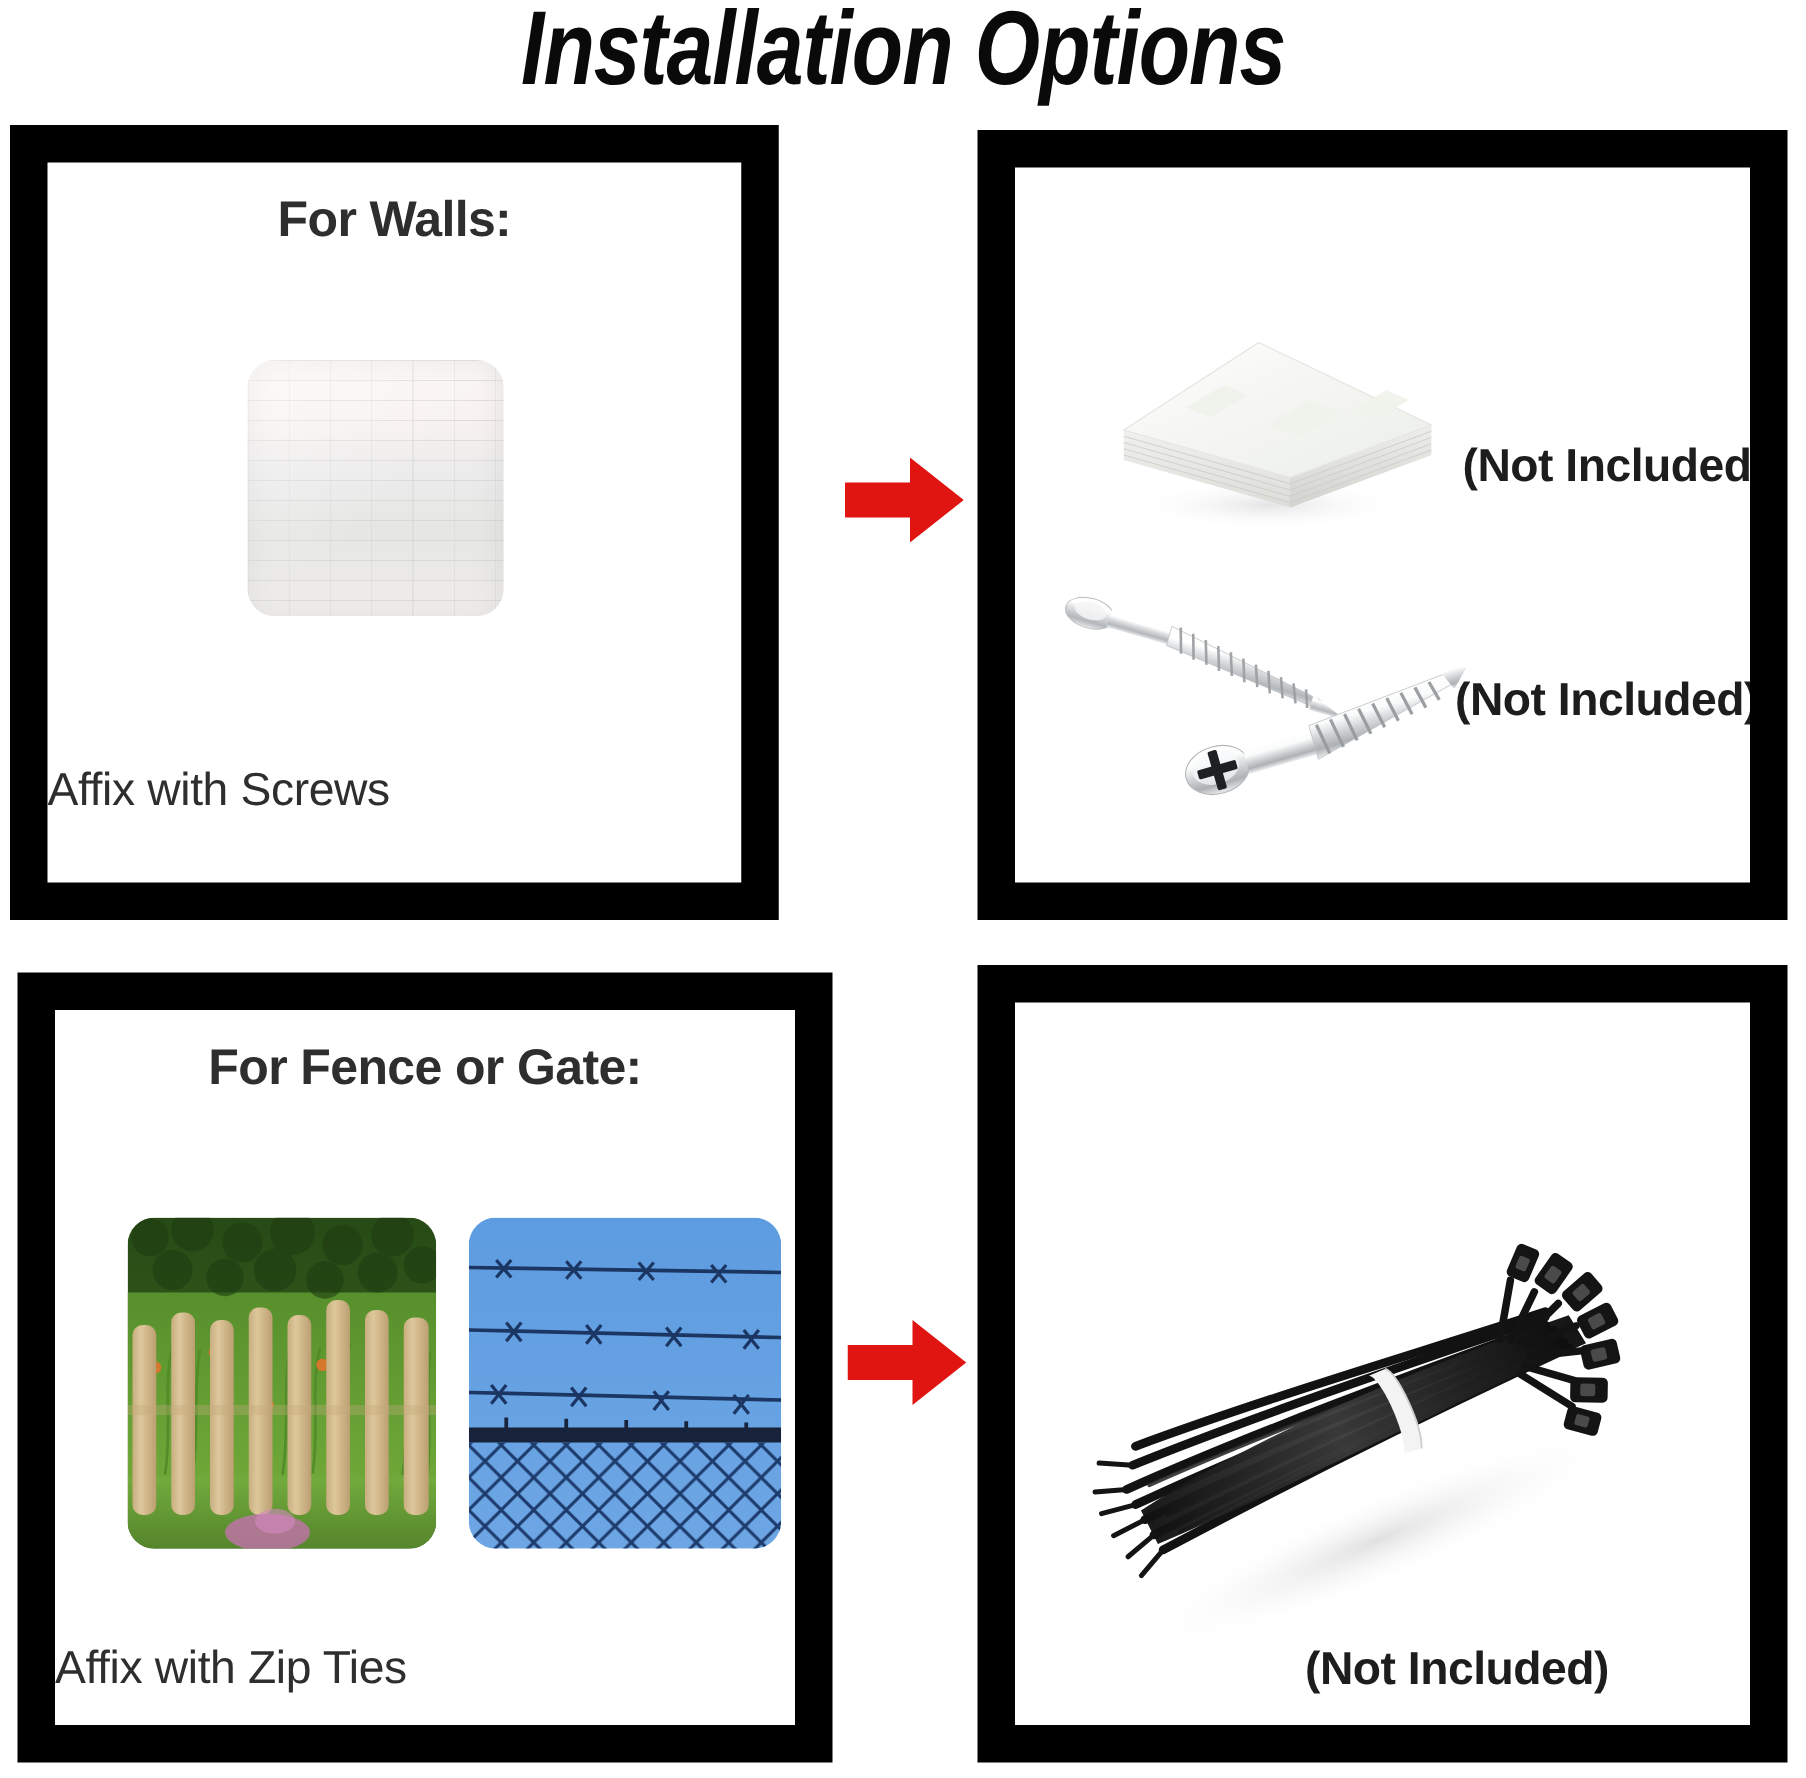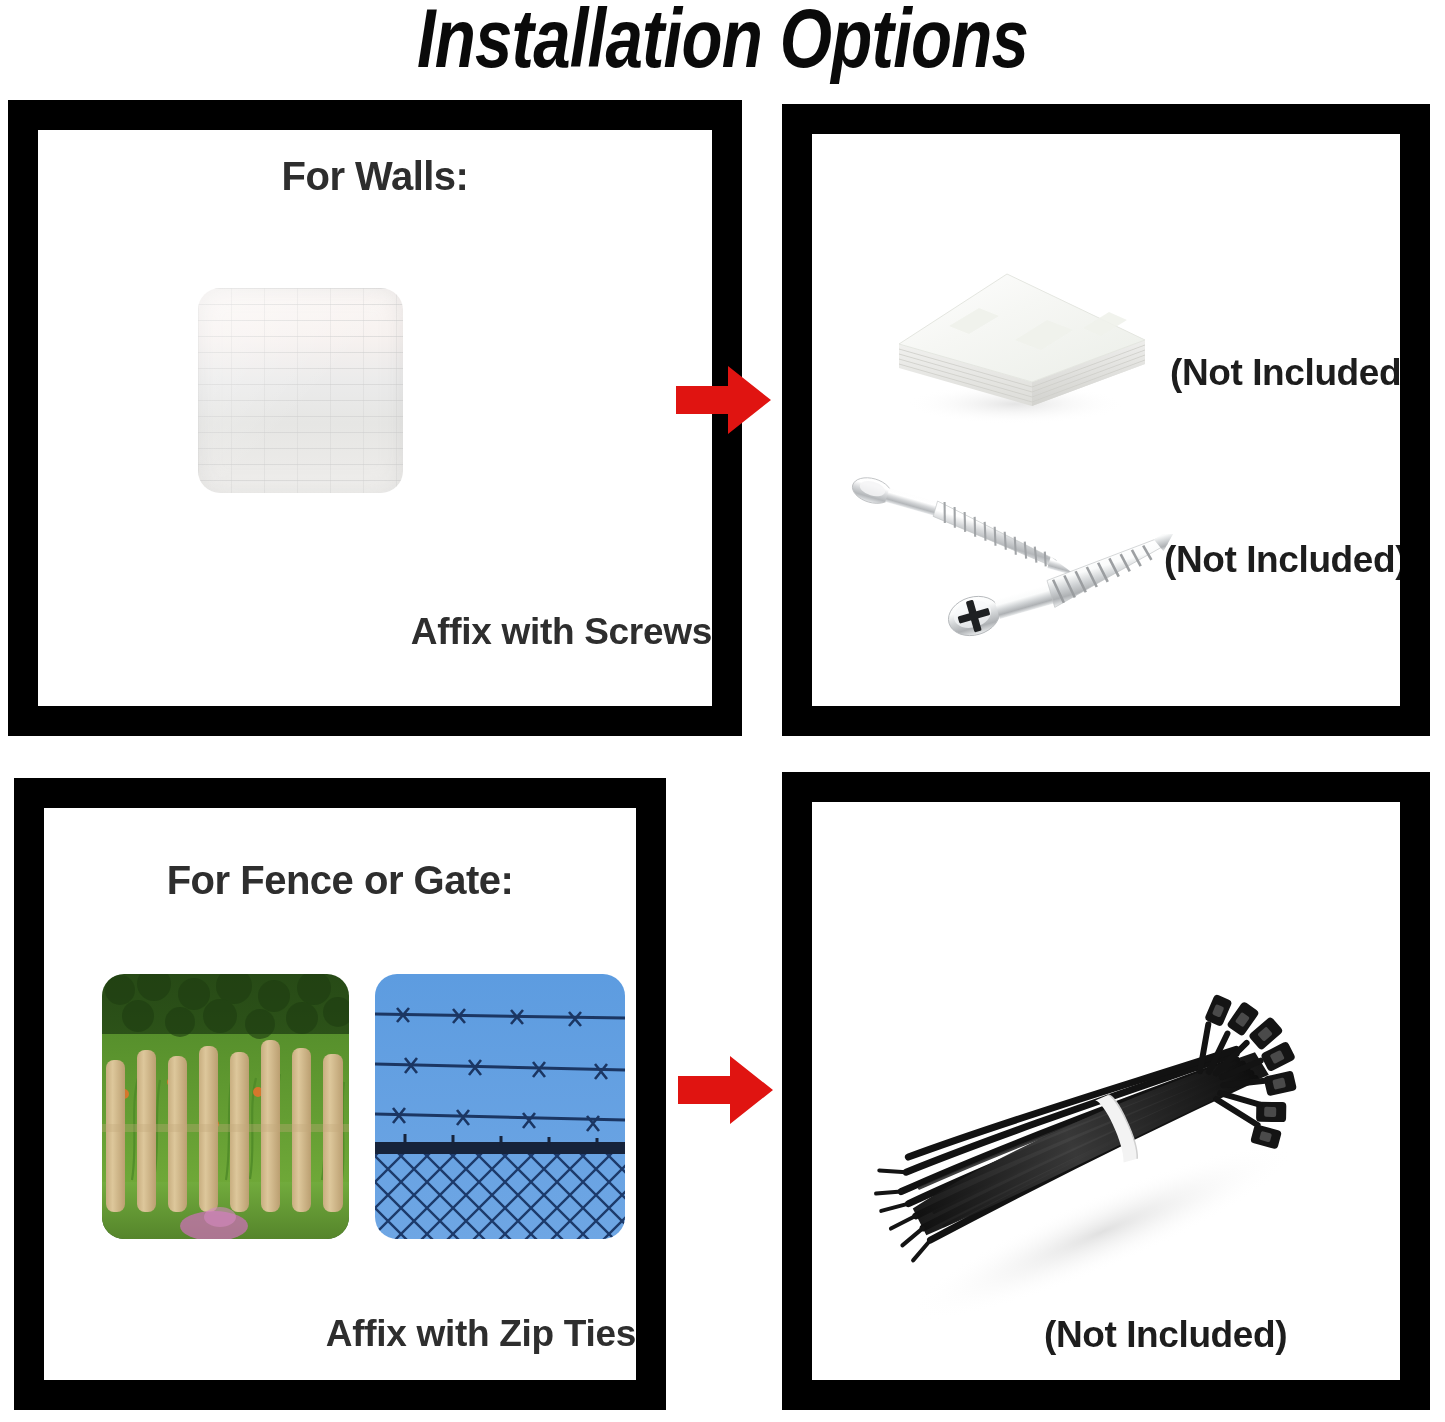--- a/index.html
+++ b/index.html
@@ -35,42 +35,42 @@
   }
 
   
   .panel {
     position: absolute;
     background: #ffffff;
     border: 30px solid #000000;
     box-sizing: border-box;
     overflow: hidden;
   }
-  #panel-walls      { left: 8px;   top: 100px;  width: 734px;  height: 636px; }
+  #panel-walls      { left: 8px;   top: 100px;  width: 615px;  height: 636px; }
   #panel-hardware   { left: 782px; top: 104px;  width: 648px;  height: 632px; }
   #panel-fence      { left: 14px;  top: 778px;  width: 652px;  height: 632px; }
   #panel-zipties    { left: 782px; top: 772px;  width: 648px;  height: 638px; }
 
   .panel-inner { position: relative; width: 100%; height: 100%; }
 
   .panel-heading {
     position: absolute;
     left: 0; right: 0;
     text-align: center;
     font-size: 40px;
     font-weight: bold;
     color: #2e2e2e;
     letter-spacing: -0.5px;
   }
   .panel-caption {
     position: absolute;
     left: 0; right: 0;
-    text-align: right;
+    text-align: left;
     font-size: 37px;
-    font-weight: bold;
+    font-weight: normal;
     color: #2e2e2e;
     letter-spacing: -0.3px;
     line-height: 1.28;
   }
 
   
   .wall-swatch {
     position: absolute;
     left: 160px;
     top: 158px;
@@ -287,21 +287,21 @@
         </g>
       </svg>
     </div>
 
     <div class="not-included" id="not-included-screw">(Not Included)</div>
   </div>
 </div>
 
 <div class="panel" id="panel-fence">
   <div class="panel-inner">
-    <div class="panel-heading" style="top:50px;">For Fence or Gate:</div>
+    <div class="panel-heading" style="top:24px;">For Fence or Gate:</div>
 
     <div class="photo" id="photo-picket">
       <svg viewBox="0 0 247 265" width="247" height="265" preserveAspectRatio="none">
         <defs>
           <linearGradient id="hedge" x1="0" y1="0" x2="0" y2="1">
             <stop offset="0%" stop-color="#274a16"></stop>
             <stop offset="60%" stop-color="#35601d"></stop>
             <stop offset="100%" stop-color="#2c5418"></stop>
           </linearGradient>
           <linearGradient id="fol" x1="0" y1="0" x2="0" y2="1">

